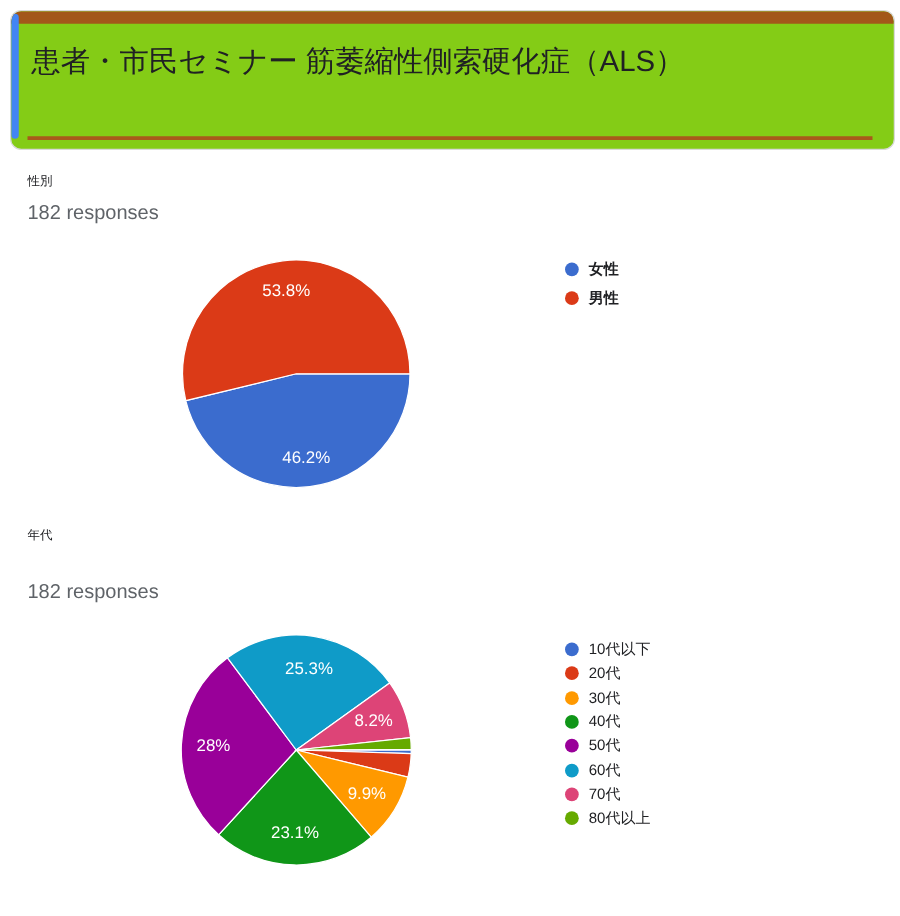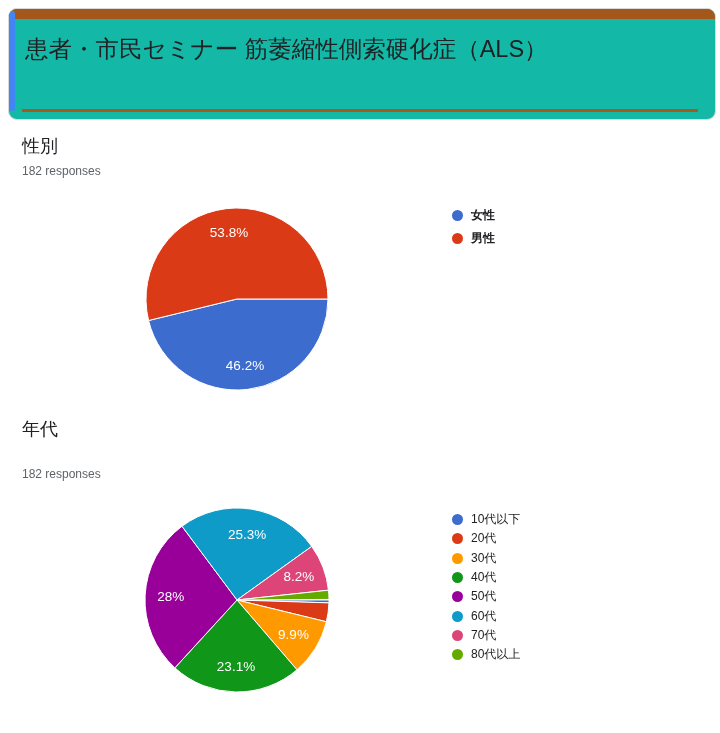--- a/index.html
+++ b/index.html
@@ -7,21 +7,21 @@
     position:relative;
     width:720px;height:733px;
     background:#ffffff;
     overflow:hidden;
     font-family:"Liberation Sans", sans-serif;
     color:#202124;
   }
   
   .title-card{
     position:absolute;left:8px;top:8px;width:708px;height:112px;
-    background:#14b8a6;
+    background:#84cc16;
     border:1px solid #d9d9d9;
     border-radius:9px;
     overflow:hidden;
     box-sizing:border-box;
   }
   .top-bar{
     position:absolute;left:0;top:0;right:0;height:10px;
     background:var(--theme-bar,#a3571a);
   }
   .focus-strip{
@@ -36,25 +36,25 @@
     color:#202124;
   }
   .form-title .line{display:block;white-space:nowrap;}
   .title-underline{
     position:absolute;left:13px;right:17px;top:100px;height:3px;
     background:var(--theme-underline,#a85a1b);
   }
   
   .q-title{
     position:absolute;left:22px;
-    font-size:18px;line-height:18px;color:#202124;
+    font-size:10px;line-height:18px;color:#202124;
   }
   .q-responses{
     position:absolute;left:22px;
-    font-size:12px;line-height:14px;color:#5f6368;
+    font-size:16px;line-height:14px;color:#5f6368;
   }
   .q1 .q-title{top:137px;}
   .q1 .q-responses{top:164px;}
   .q2 .q-title{top:420px;text-align:center;}
   .q2 .q-responses{top:467px;}
   
   .pie{position:absolute;width:200px;height:200px;}
   .pie-1{left:137px;top:199px;}
   .pie-2{left:137px;top:500px;}
   .pie svg text{font-family:"Liberation Sans", sans-serif;}

